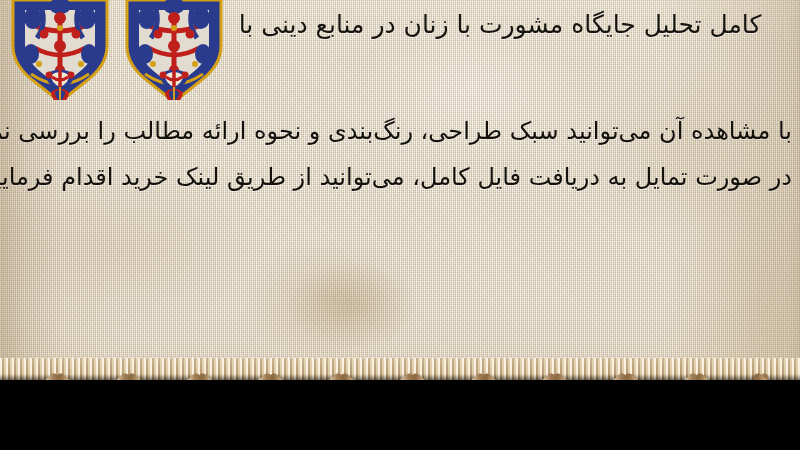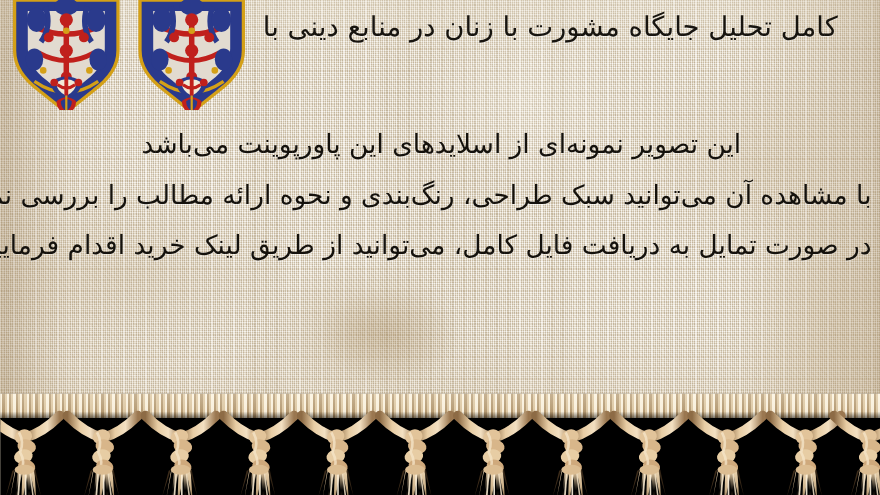--- a/index.html
+++ b/index.html
@@ -4,21 +4,21 @@
 <title>Persian Carpet Slide</title>
 <style>
   html, body {
     margin: 0;
     padding: 0;
     background: #000;
   }
   #slide {
     position: relative;
     width: 800px;
-    height: 450px;
+    height: 380px;
     overflow: hidden;
     background-color: #e4d9c3;
     font-family: "DejaVu Sans", sans-serif;
     direction: rtl;
   }
 
   
   .carpet-field {
     position: absolute;
     left: 0; top: 0;
@@ -222,21 +222,20 @@
           <use href="#drop2"></use>
         </g>
     </svg>
   </div>
 
   <div class="title-block">
     <div>کامل تحلیل جایگاه مشورت با زنان در منابع دینی با</div>
   </div>
 
   <div class="body-block">
-    <div class="body-line">این تصویر نمونه‌ای از اسلایدهای این پاورپوینت می‌باشد</div>
     <div class="body-line">با مشاهده آن می‌توانید سبک طراحی، رنگ‌بندی و نحوه ارائه مطالب را بررسی نمایید</div>
     <div class="body-line">در صورت تمایل به دریافت فایل کامل، می‌توانید از طریق لینک خرید اقدام فرمایید</div>
   </div>
 
   <div class="fringe-zone">
     <div class="selvage"></div>
     <div class="selvage-shadow"></div>
     <svg class="tassel-row" width="800" height="92" viewBox="0 0 800 92">
       <defs>
         <linearGradient id="cordg" x1="0" y1="0" x2="1" y2="0">

